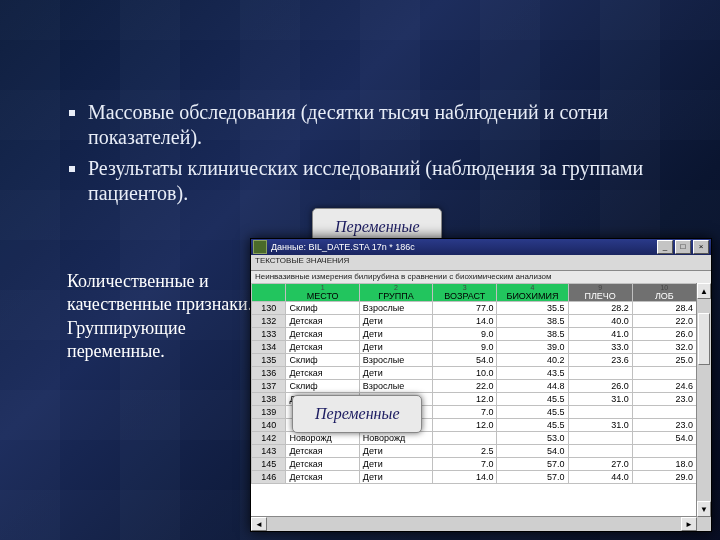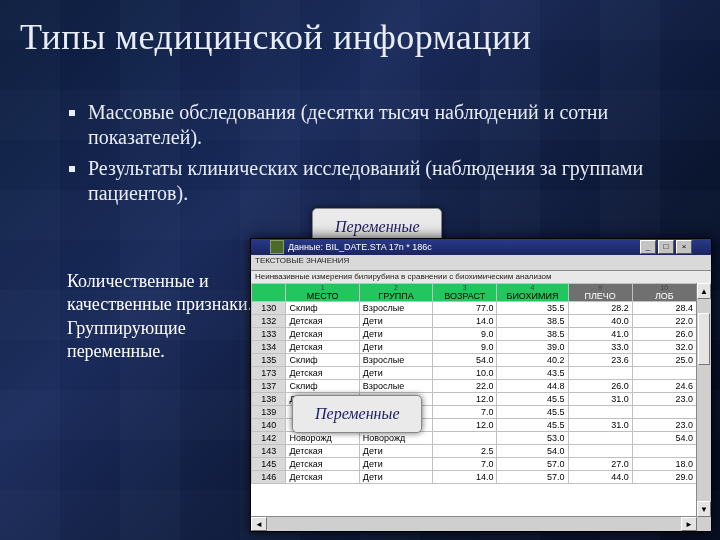--- a/index.html
+++ b/index.html
@@ -10,21 +10,21 @@
   }
   .title{position:absolute;top:16px;left:20px;right:20px;font-size:36px;font-weight:400;color:#e8edf7;letter-spacing:0.5px;}
   .bullets{position:absolute;top:80px;left:48px;right:30px;font-size:20px;color:#e8edf7;line-height:1.25;}
   .bullets li{margin-bottom:6px;list-style:square;}
   .pill{position:absolute;background:#eaeaea;border:1px solid #888;border-radius:5px;color:#1b1b60;font-style:italic;font-size:16px;padding:9px 22px;box-shadow:0 0 6px rgba(0,0,0,.6);}
   .pill.vars{left:312px;top:208px;}
   .pill.obs{left:292px;top:395px;z-index:30;}
   .sidetext{position:absolute;left:32px;top:270px;width:210px;font-size:18px;color:#fff;line-height:1.3;margin-left:35px;}
 
   .datawin{position:absolute;left:250px;top:238px;width:460px;height:292px;background:#bfbfbf;border:1px solid #000;box-shadow:0 0 12px rgba(0,0,0,.8);font-family:Arial, sans-serif;color:#000;}
-  .datawin .titlebar{display:flex;align-items:center;height:16px;background:linear-gradient(#2a3a8a,#1a2560);color:#fff;font-size:9px;padding:0 19px;}
+  .datawin .titlebar{display:flex;align-items:center;height:16px;background:linear-gradient(#2a3a8a,#1a2560);color:#fff;font-size:9px;padding:0 2px;}
   .titlebar .ticon{width:12px;height:12px;background:#4a6a2a;margin-right:4px;border:1px solid #8aa060;}
   .titlebar .ttxt{flex:1;white-space:nowrap;overflow:hidden;}
   .titlebar .wbtn{width:14px;height:12px;background:#c4c4c4;border:1px solid #fff;border-right-color:#555;border-bottom-color:#555;margin-left:2px;display:flex;align-items:center;justify-content:center;font-size:8px;color:#000;line-height:1;}
   .toolbar{height:13px;background:#d9d9d9;border-bottom:1px solid #888;font-size:8px;padding:1px 4px;color:#222;white-space:nowrap;overflow:hidden;}
   .subtitle{height:13px;background:#e8e8e8;border-bottom:1px solid #aaa;font-size:8px;padding:1px 4px;color:#222;white-space:nowrap;overflow:hidden;}
   .gridwrap{position:absolute;top:44px;left:0;right:14px;bottom:14px;overflow:hidden;background:#fff;}
   .vscroll{position:absolute;top:44px;right:0;width:14px;bottom:14px;background:#cfcfcf;border-left:1px solid #888;}
   .vscroll .thumb{position:absolute;left:1px;right:1px;top:30px;height:50px;background:#e4e4e4;border:1px solid #fff;border-right-color:#777;border-bottom-color:#777;}
   .vscroll .arr{position:absolute;left:0;right:0;height:14px;background:#e4e4e4;border:1px solid #fff;border-right-color:#777;border-bottom-color:#777;font-size:8px;display:flex;align-items:center;justify-content:center;}
   .vscroll .up{top:0;} .vscroll .dn{bottom:0;}
@@ -42,21 +42,20 @@
   table.grid td.rowhdr{background:#d9d9d9;text-align:center;}
   .colnum{font-size:7px;color:#444;}
   col.rh{width:30px;} col.c1{width:64px;} col.c2{width:64px;} col.c3{width:56px;} col.c4{width:62px;} col.c5{width:56px;} col.c6{width:56px;}
 </style>
 </head>
 <body>
 
 <div class="slide">
   <div class="bgfx"></div>
 
-  <div class="title">Типы медицинской информации</div>
 
   <ul class="bullets">
     <li>Массовые обследования (десятки тысяч наблюдений и сотни показателей).</li>
     <li>Результаты клинических исследований (наблюдения за группами пациентов).</li>
   </ul>
 
   <div class="pill vars">Переменные</div>
 
   <div class="sidetext">Количественные и качественные признаки. Группирующие переменные.</div>
 
@@ -133,21 +132,21 @@
             <tr>
               <td class="rowhdr">135</td>
               <td class="left">Склиф</td>
               <td class="left">Взрослые</td>
               <td>54.0</td>
               <td>40.2</td>
               <td>23.6</td>
               <td>25.0</td>
             </tr>
             <tr>
-              <td class="rowhdr">173</td>
+              <td class="rowhdr">136</td>
               <td class="left">Детская</td>
               <td class="left">Дети</td>
               <td>10.0</td>
               <td>43.5</td>
               <td></td>
               <td></td>
             </tr>
             <tr>
               <td class="rowhdr">137</td>
               <td class="left">Склиф</td>

